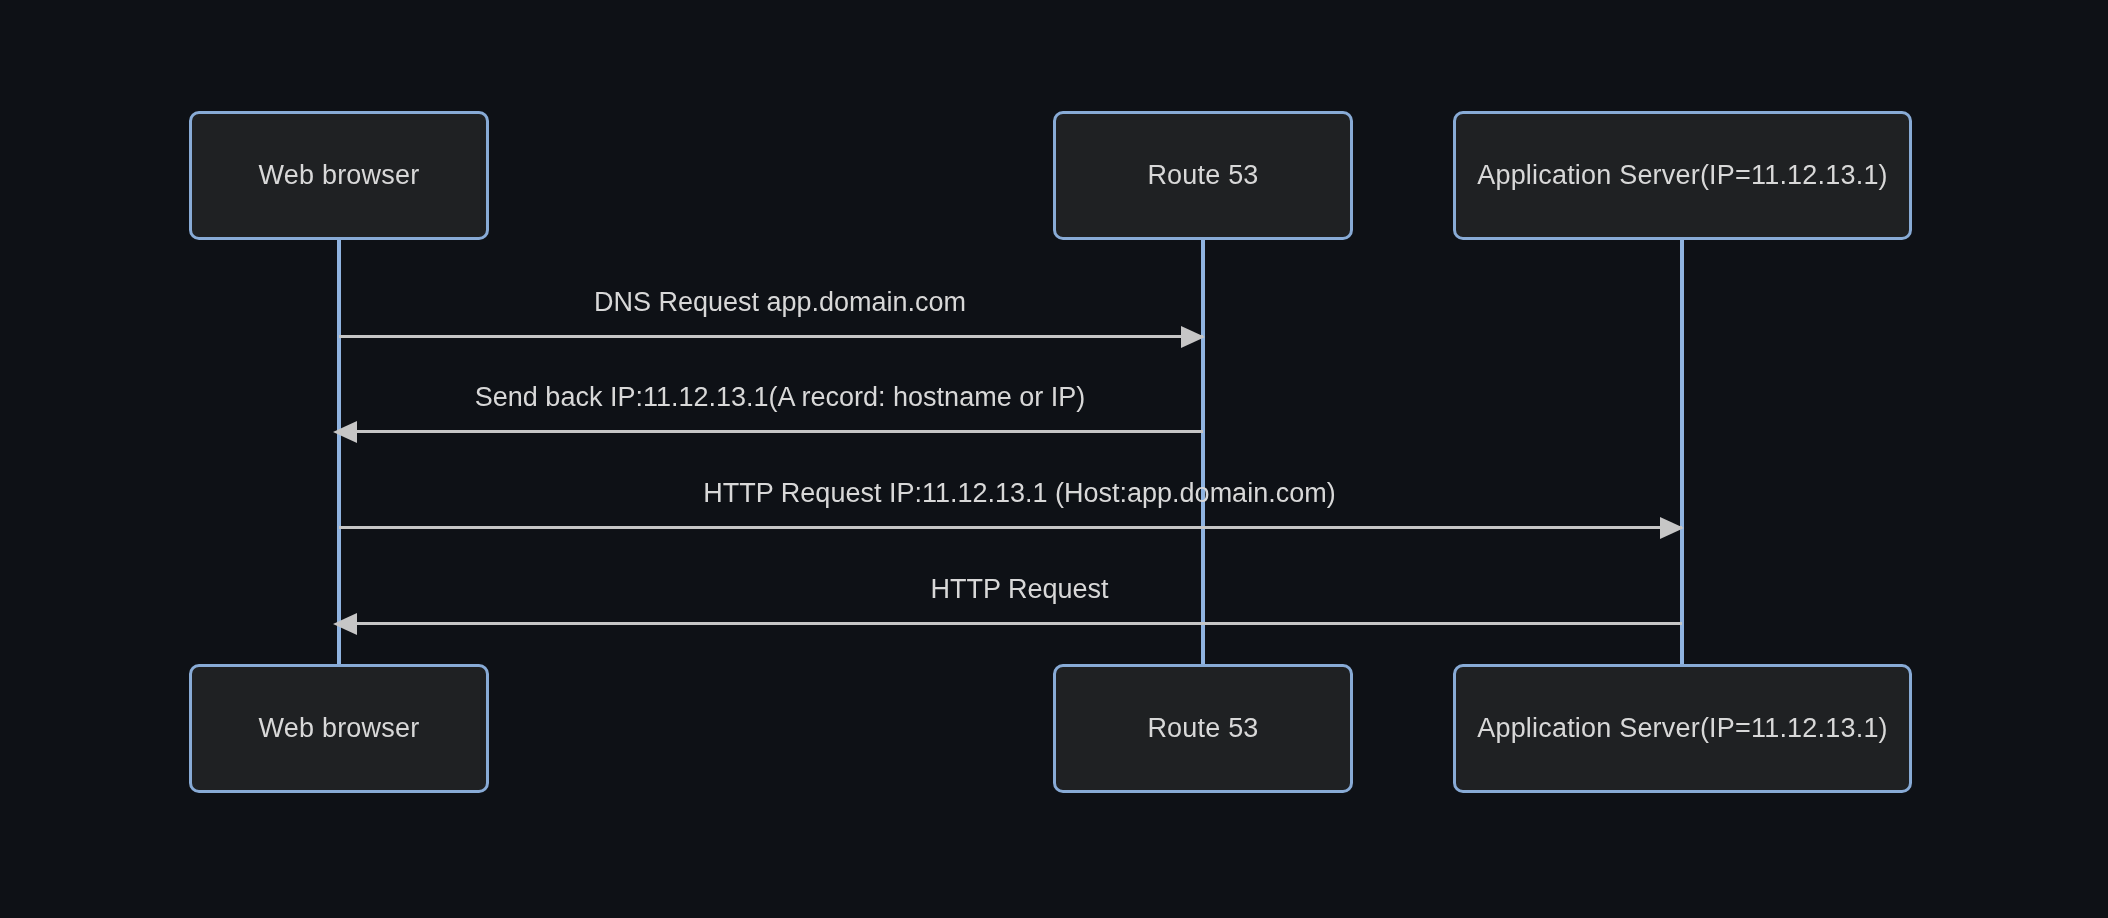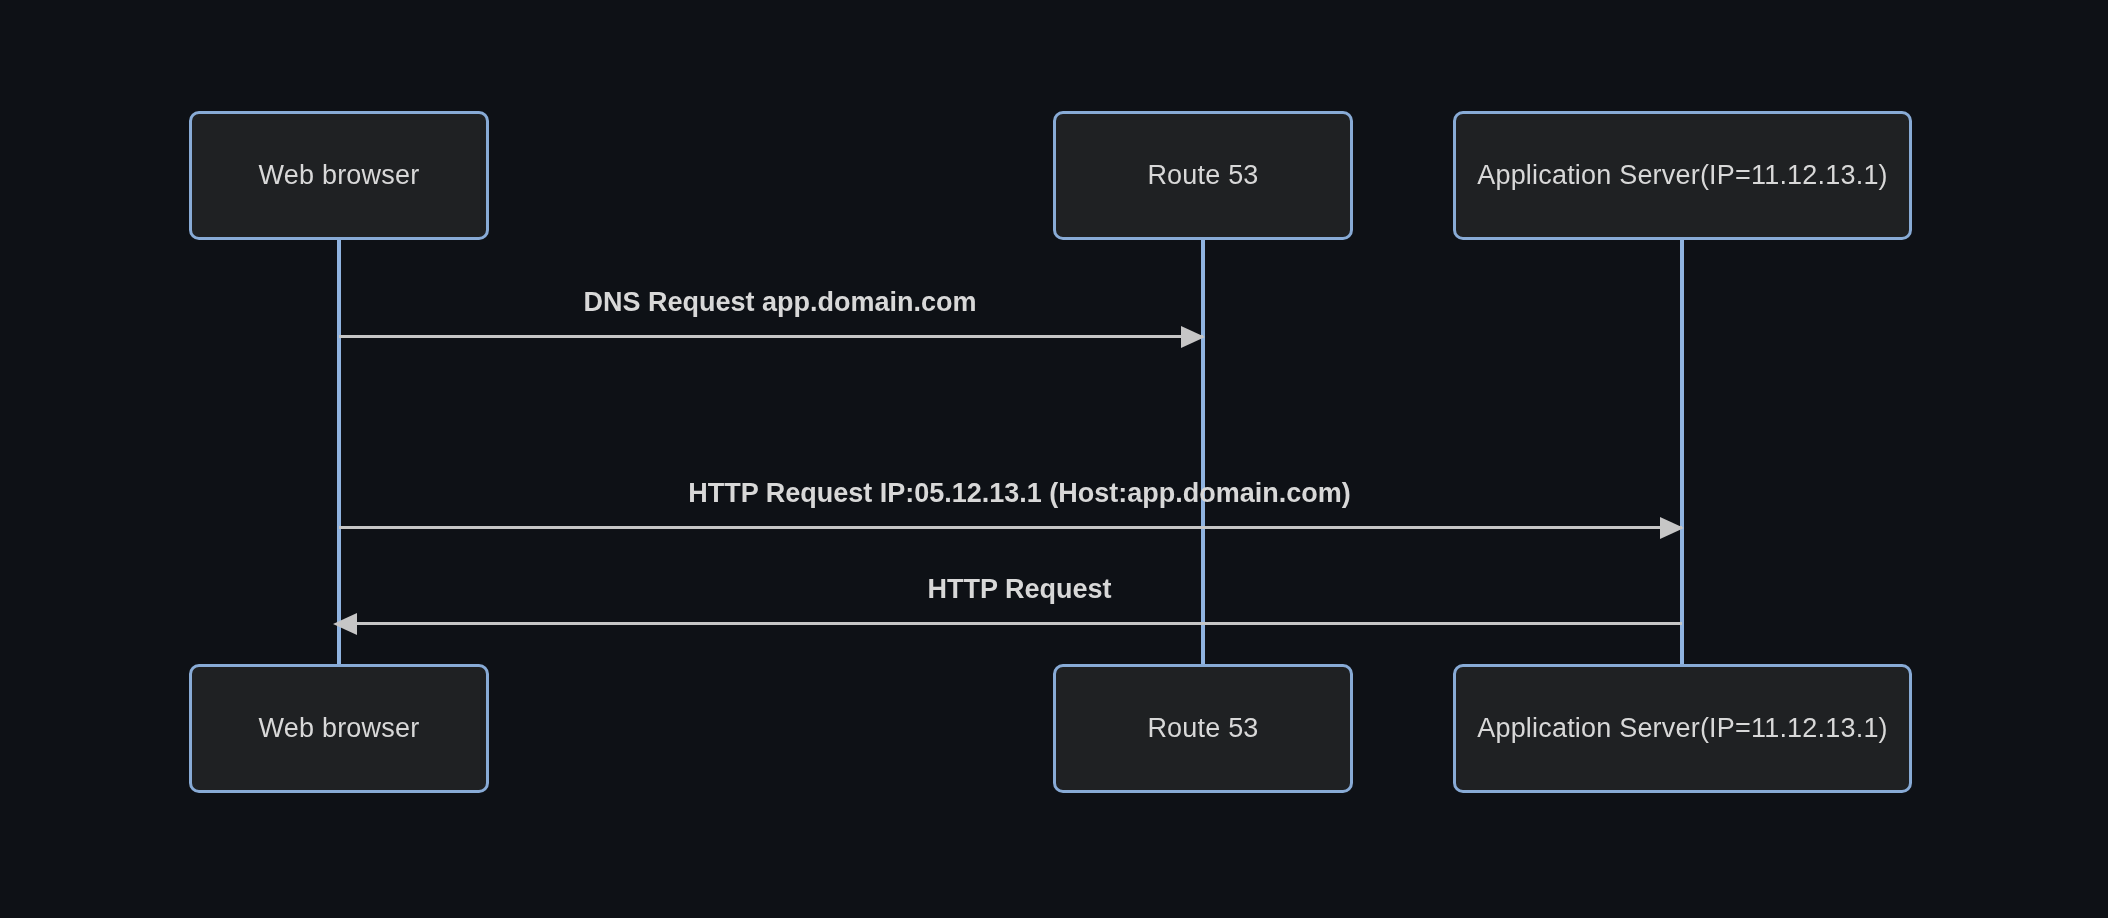--- a/index.html
+++ b/index.html
@@ -45,21 +45,21 @@
     background: var(--color-lifeline);
   }
   .message { position: absolute; height: 60px; }
   .msg-label {
     position: absolute;
     left: 18px; right: 0;
     bottom: 16px;
     text-align: center;
     color: var(--color-text);
     font-size: 27px;
-    font-weight: bold;
+    font-weight: normal;
     line-height: 40px;
     white-space: nowrap;
   }
   .msg-line {
     position: absolute;
     left: 0; right: 0;
     bottom: 0;
     height: 3px;
     background: var(--color-arrow);
   }
@@ -111,23 +111,29 @@
     <span class="actor-label">Application Server(IP=11.12.13.1)</span>
   </div>
 
   <div class="message" style="left:339px; width:864px; top:278px;">
     <div class="msg-label">DNS Request app.domain.com</div>
     <div class="msg-line">
       <span class="head right"></span>
     </div>
   </div>
 
+  <div class="message" style="left:339px; width:864px; top:373px;">
+    <div class="msg-label">Send back IP:11.12.13.1(A record: hostname or IP)</div>
+    <div class="msg-line">
+      <span class="head left"></span>
+    </div>
+  </div>
 
   <div class="message" style="left:339px; width:1343px; top:469px;">
-    <div class="msg-label">HTTP Request IP:05.12.13.1 (Host:app.domain.com)</div>
+    <div class="msg-label">HTTP Request IP:11.12.13.1 (Host:app.domain.com)</div>
     <div class="msg-line">
       <span class="head right"></span>
     </div>
   </div>
 
   <div class="message" style="left:339px; width:1343px; top:565px;">
     <div class="msg-label">HTTP Request</div>
     <div class="msg-line">
       <span class="head left"></span>
     </div>

